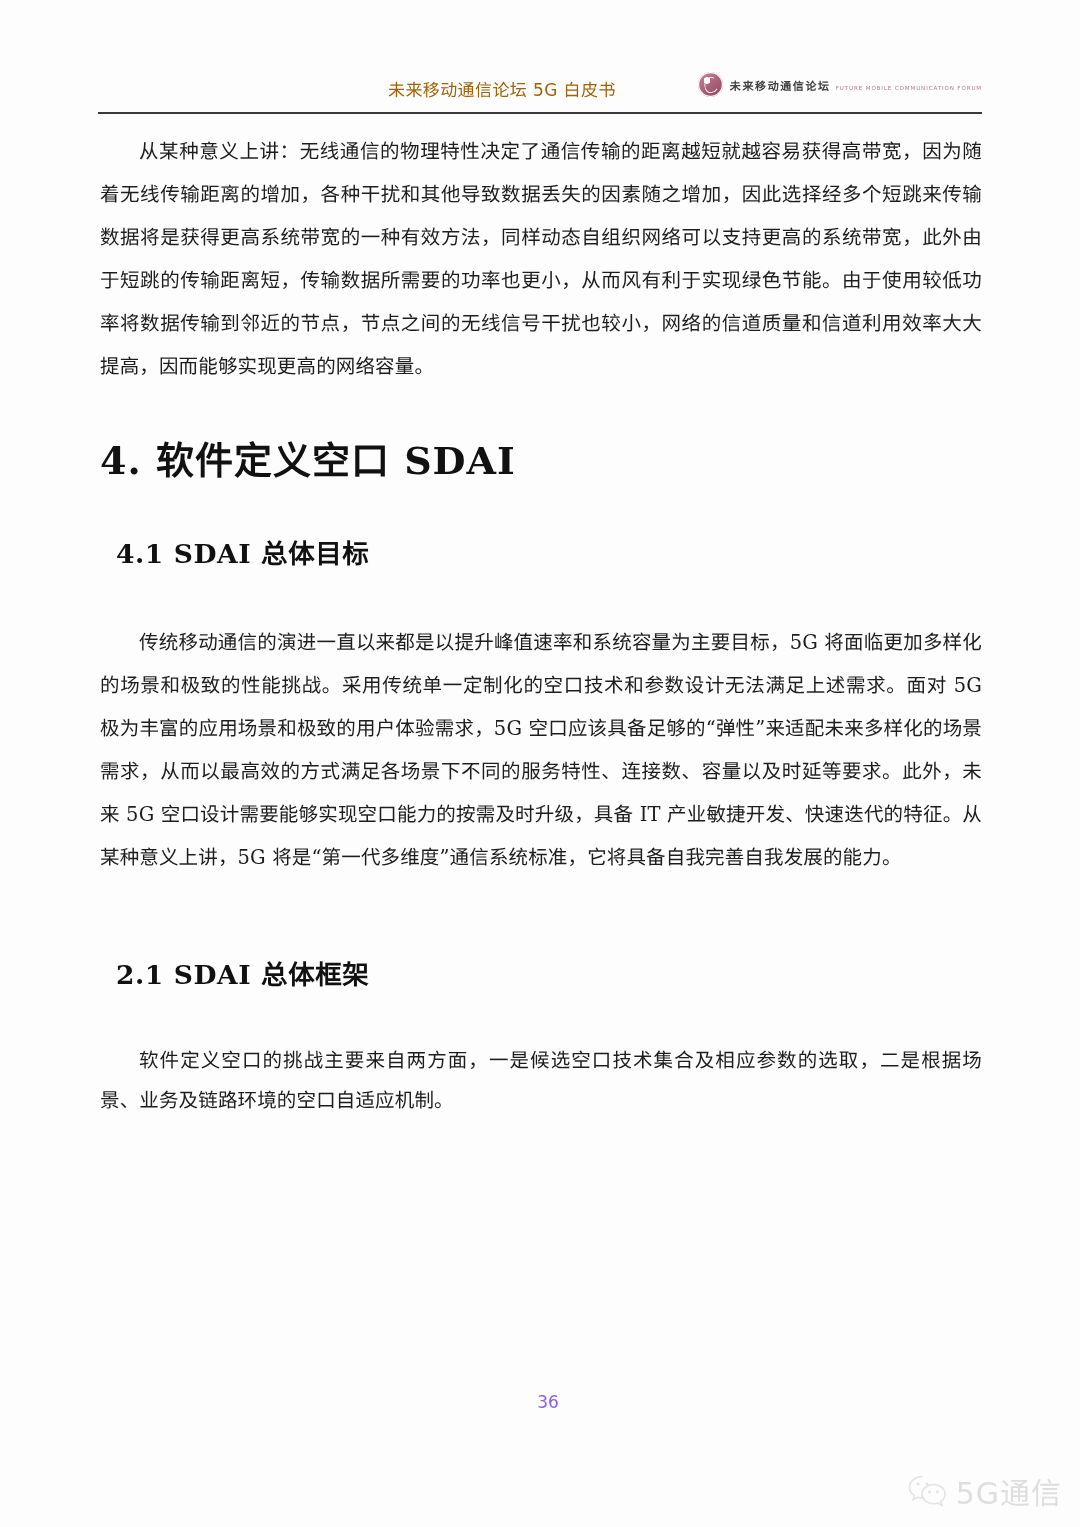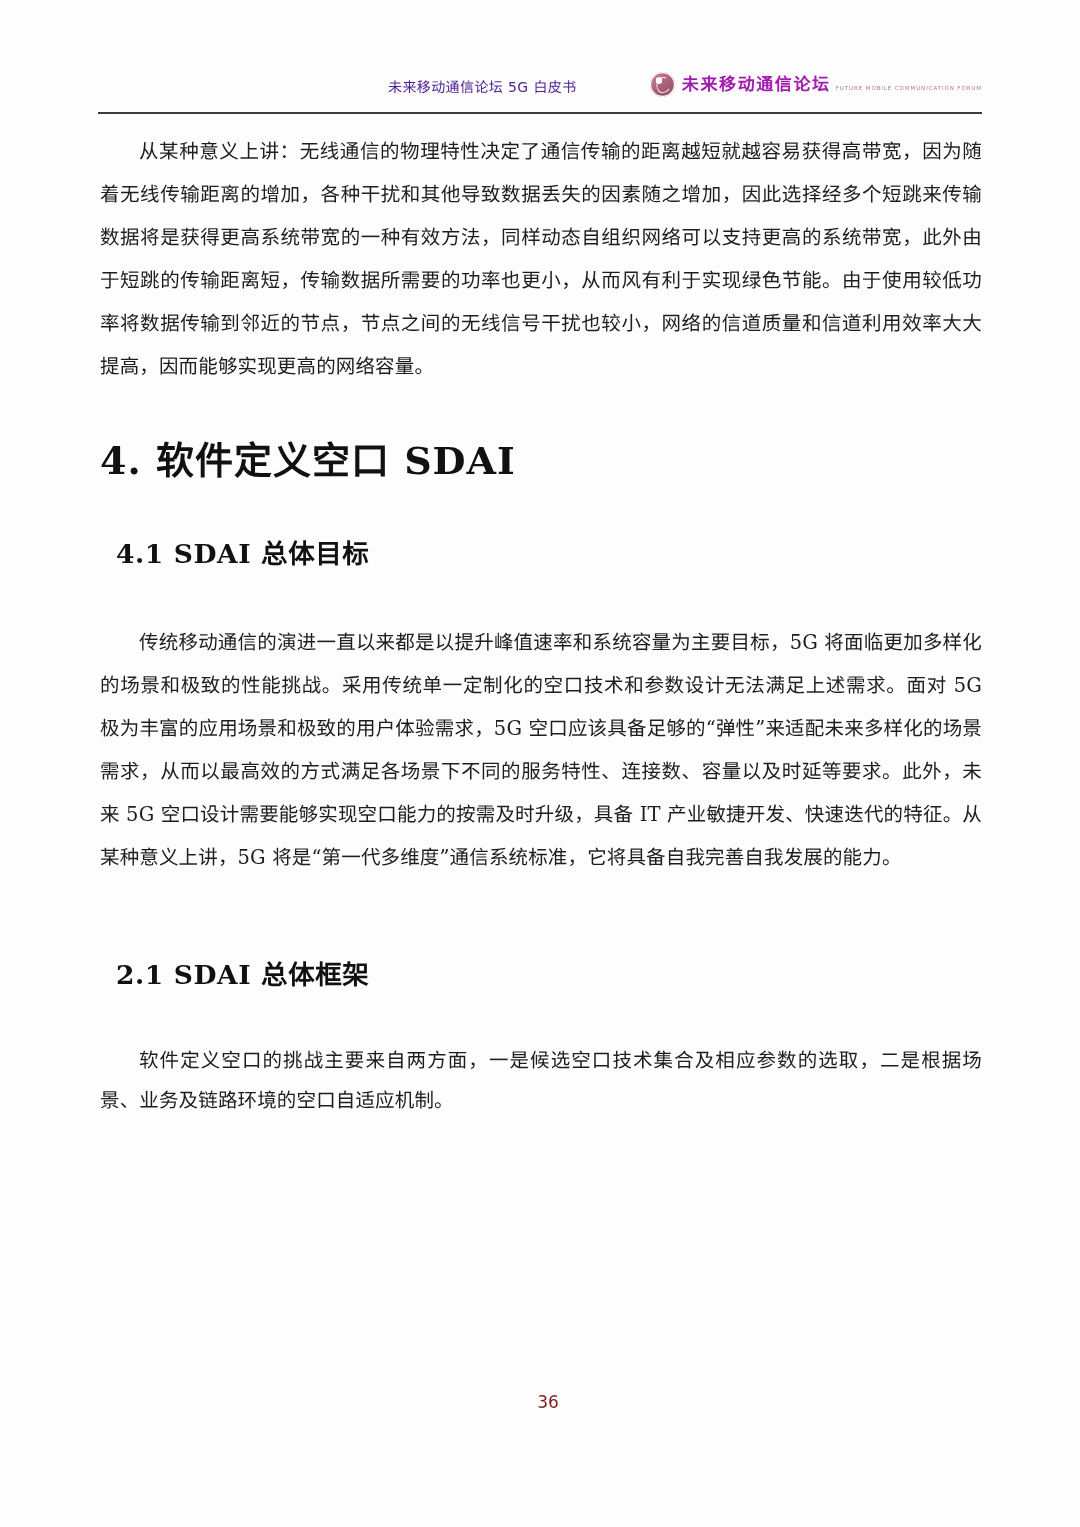--- a/index.html
+++ b/index.html
@@ -29,23 +29,23 @@
     position: absolute;
     left: 98px;
     top: 72px;
     width: 884px;
     height: 44px;
   }
   .header-title {
     position: absolute;
     left: 290px;
     top: 4px;
-    font-size: 14px;
+    font-size: 17px;
     letter-spacing: 0.4px;
-    color: #4c1d95;
+    color: #a16207;
     white-space: nowrap;
     font-family: "DejaVu Sans", "Liberation Sans", sans-serif;
   }
 
   .header-logo {
     position: absolute;
     right: 0px;
     top: 0px;
     display: flex;
     align-items: center;
@@ -69,23 +69,23 @@
     top: 5px;
     width: 12px;
     height: 14px;
     border-radius: 60% 40% 55% 45% / 60% 55% 45% 40%;
     border: 1.6px solid rgba(255,255,255,0.9);
     border-right-color: transparent;
     transform: rotate(-18deg);
   }
   .logo-text { line-height: 1; }
   .logo-cn {
-    font-size: 17px;
+    font-size: 11px;
     font-weight: 700;
-    color: #a21caf;
+    color: #404040;
     letter-spacing: 1.6px;
     font-family: Liberation Sans, sans-serif;
     white-space: nowrap;
   }
   .logo-en {
     margin-top: 3px;
     font-size: 5.6px;
     color: #b07e91;
     letter-spacing: 0.85px;
     font-family: "DejaVu Sans", "Liberation Sans", sans-serif;
@@ -146,21 +146,21 @@
   .sp-f { height: 34px; }
 
   
   .page-number {
     position: absolute;
     left: 16px;
     right: 0;
     top: 1392px;
     text-align: center;
     font-size: 17px;
-    color: #7f1d1d;
+    color: #8b5cf6;
     font-family: "DejaVu Sans", "Liberation Sans", sans-serif;
   }
 
   .watermark {
     position: absolute;
     right: 18px;
     bottom: 14px;
     display: flex;
     align-items: center;
     gap: 6px;
@@ -218,14 +218,27 @@
 
     <div class="sp-f"></div>
 
 
     <p class="body tight">软件定义空口的挑战主要来自两方面，一是候选空口技术集合及相应参数的选取，二是根据场景、业务及链路环境的空口自适应机制。</p>
 
   </div>
 
   <div class="page-number">36</div>
 
+  <div class="watermark">
+    <svg class="wm-icon" viewBox="0 0 44 36">
+      <g fill="none" stroke="#a8a8a8" stroke-width="1.6">
+        <path d="M16.5 3.5C9.3 3.5 3.5 8.3 3.5 14.2c0 3.4 1.9 6.4 4.9 8.4l-1.3 4.1 4.7-2.4c1.5.4 3.1.6 4.7.6"></path>
+        <path d="M27.5 11.5c-6.4 0-11.6 4.3-11.6 9.6s5.2 9.6 11.6 9.6c1.4 0 2.8-.2 4.1-.6l4.3 2.2-1.2-3.7c2.6-1.8 4.4-4.4 4.4-7.5 0-5.3-5.2-9.6-11.6-9.6z"></path>
+      </g>
+      <circle cx="12" cy="11" r="1.5" fill="#a8a8a8"></circle>
+      <circle cx="21" cy="11" r="1.5" fill="#a8a8a8"></circle>
+      <circle cx="23.5" cy="19" r="1.4" fill="#a8a8a8"></circle>
+      <circle cx="31.5" cy="19" r="1.4" fill="#a8a8a8"></circle>
+    </svg>
+    <span class="wm-text">5G通信</span>
+  </div>
 
 </div>
 
 </body></html>

